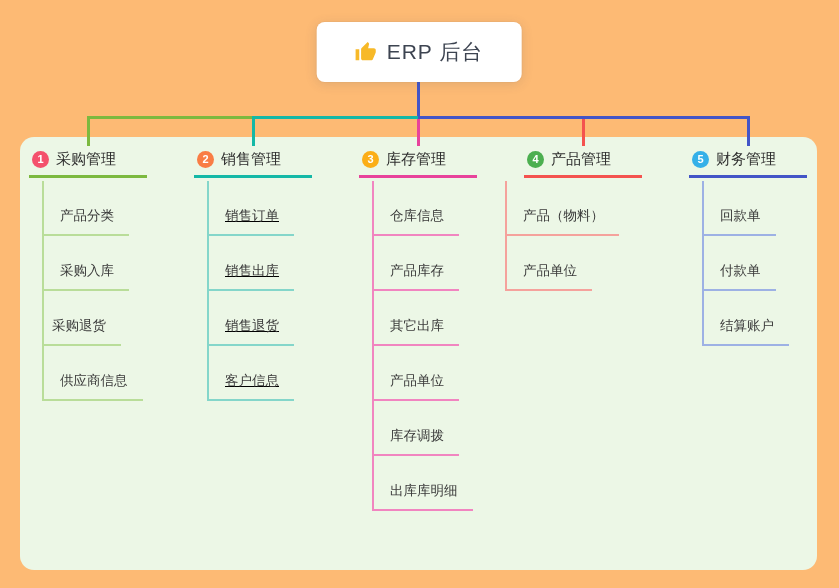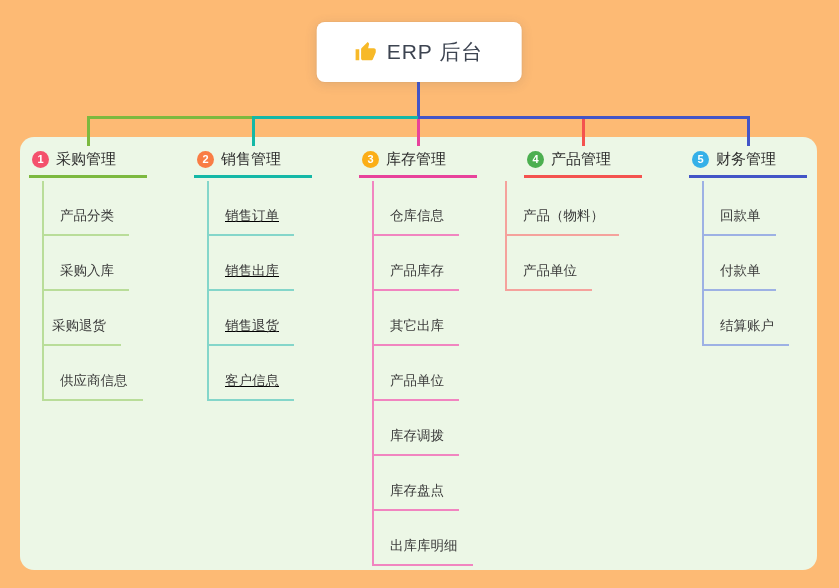--- a/index.html
+++ b/index.html
@@ -83,21 +83,20 @@
   <div class="branch-header" style="left: 359px; border-bottom-color: rgb(232, 67, 155);">
     <span class="badge" style="background-color: rgb(251, 174, 23);">3</span>
     <span class="branch-label">库存管理</span>
   </div>
   <div class="children" style="left: 372px; border-left-color: rgb(241, 133, 192);">
     <div class="child" style="border-bottom-color: rgb(241, 133, 192);">仓库信息</div>
     <div class="child" style="border-bottom-color: rgb(241, 133, 192);">产品库存</div>
     <div class="child" style="border-bottom-color: rgb(241, 133, 192);">其它出库</div>
     <div class="child" style="border-bottom-color: rgb(241, 133, 192);">产品单位</div>
     <div class="child" style="border-bottom-color: rgb(241, 133, 192);">库存调拨</div>
-    <div class="child" style="border-bottom-color: rgb(241, 133, 192);">库存盘点</div>
     <div class="child" style="border-bottom-color: rgb(241, 133, 192);">出库库明细</div>
   </div>
 
   <div class="branch-header" style="left: 524px; border-bottom-color: rgb(244, 83, 79);">
     <span class="badge" style="background-color: rgb(76, 175, 80);">4</span>
     <span class="branch-label">产品管理</span>
   </div>
   <div class="children" style="left: 505px; border-left-color: rgb(245, 162, 156);">
     <div class="child" style="border-bottom-color: rgb(245, 162, 156);">产品（物料）</div>
     <div class="child" style="border-bottom-color: rgb(245, 162, 156);">产品单位</div>

